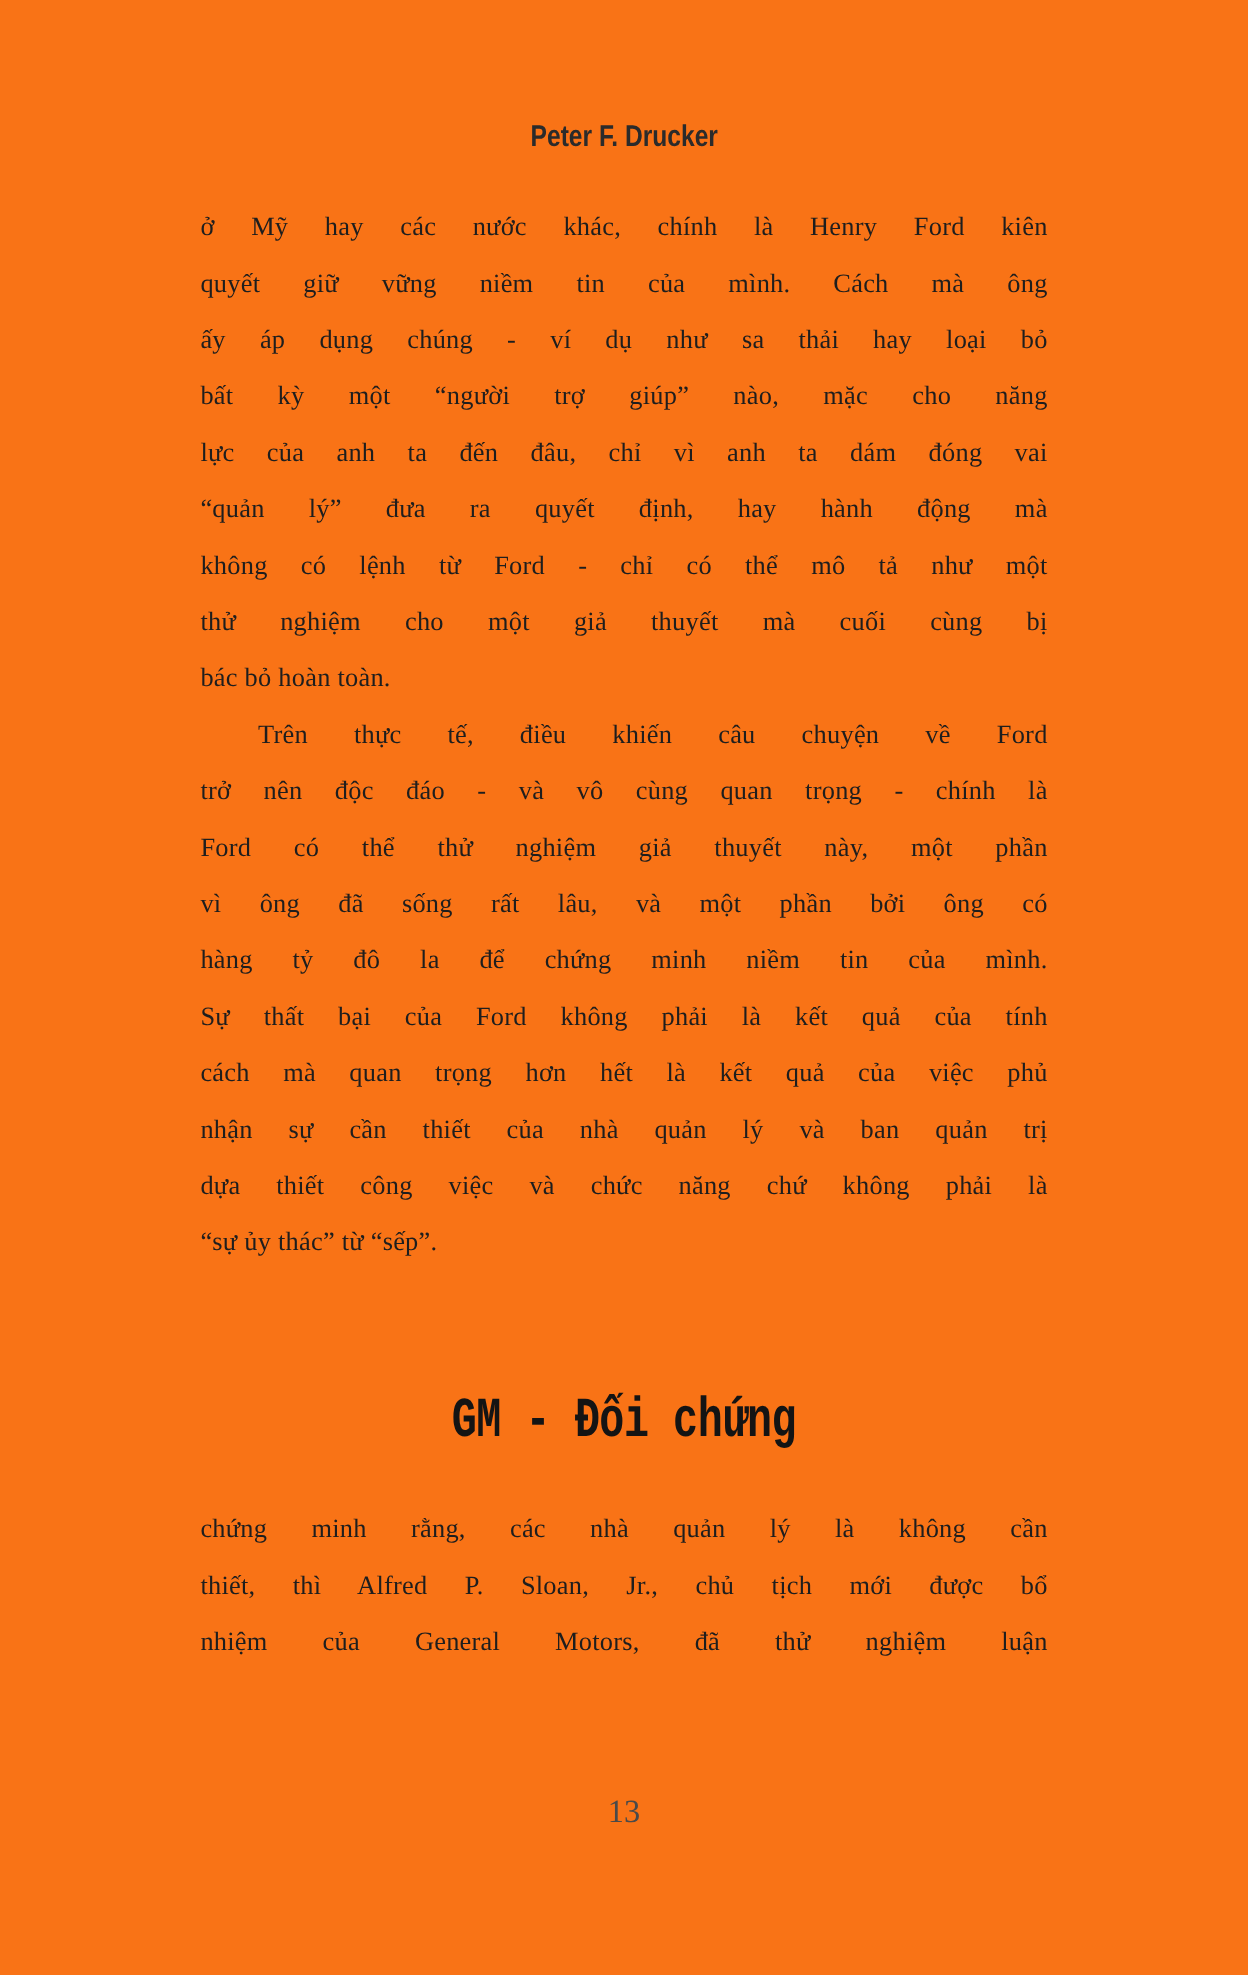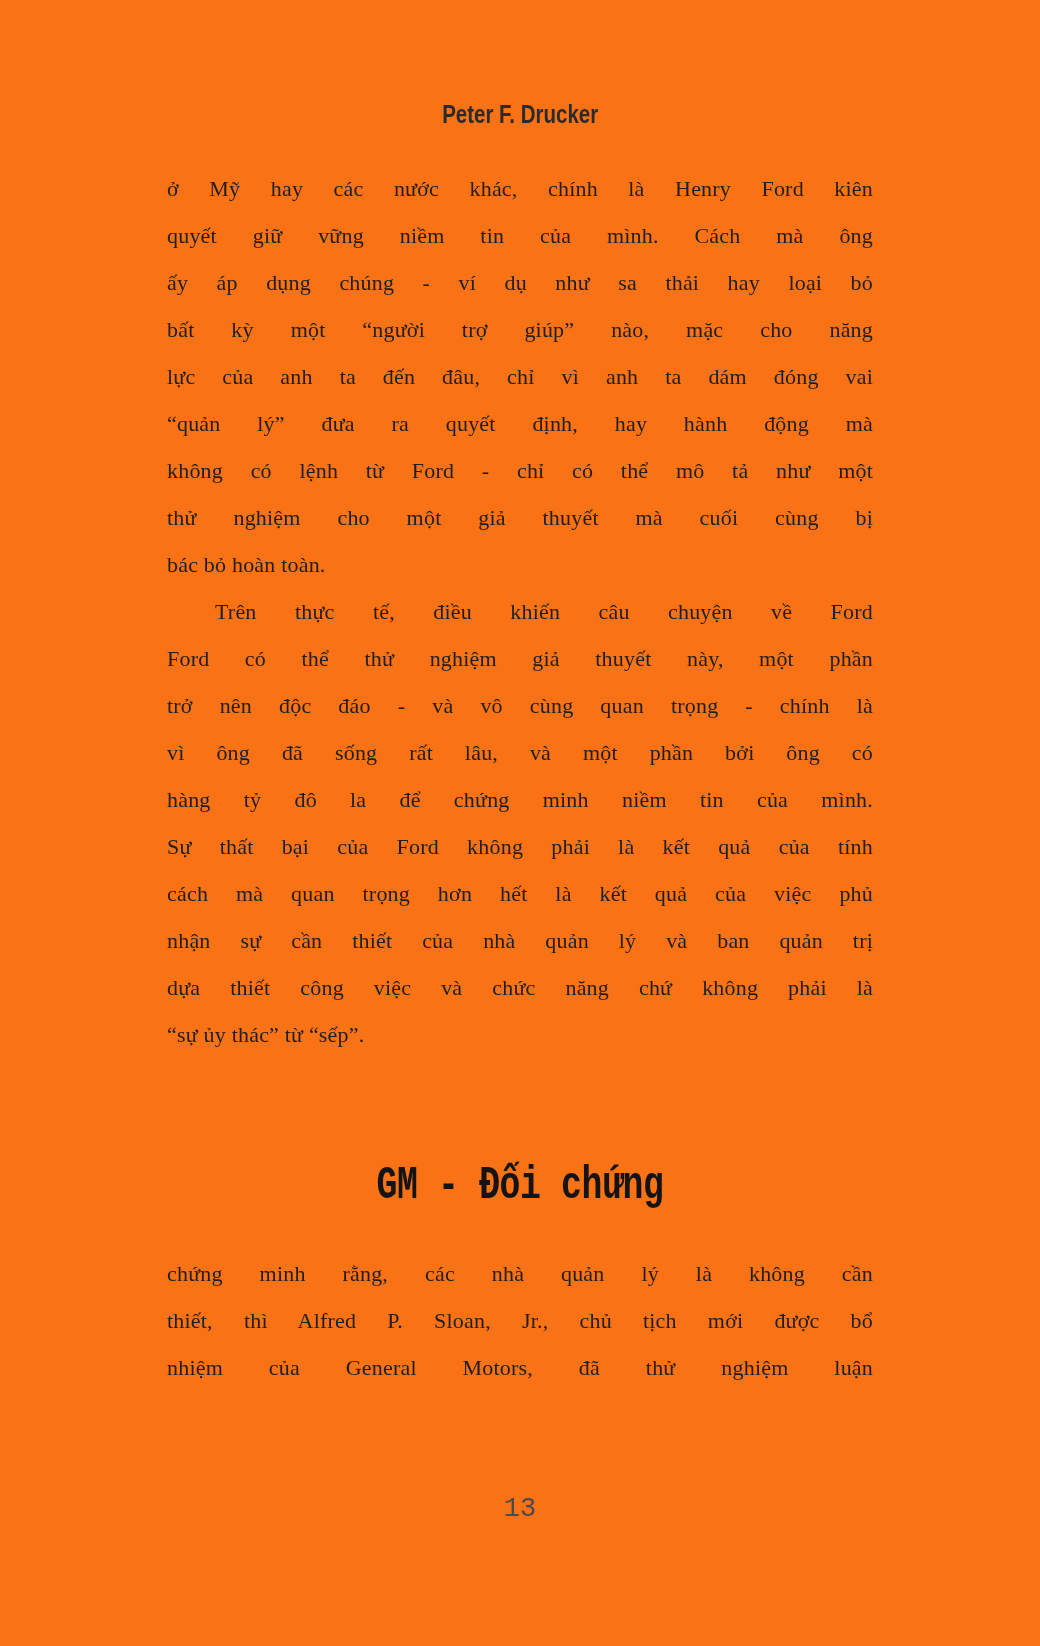--- a/index.html
+++ b/index.html
@@ -54,21 +54,21 @@
   }
   .section-heading .condensed{
     display:inline-block;
     transform:scaleX(0.74);
     transform-origin:center;
     letter-spacing:-0.5px;
   }
   .page-number{
     position:absolute;top:1494px;left:0;width:100%;
     text-align:center;
-    font-family:Liberation Mono, monospace;
+    font-family:Liberation Serif, serif;
     font-size:27px;
     color:#4a4a4a;
   }
 </style>
 </head>
 <body>
 
 <div class="page">
 
   <div class="running-header">
@@ -84,22 +84,22 @@
           <div class="line">ấy áp dụng chúng - ví dụ như sa thải hay loại bỏ</div>
           <div class="line">bất kỳ một “người trợ giúp” nào, mặc cho năng</div>
           <div class="line">lực của anh ta đến đâu, chỉ vì anh ta dám đóng vai</div>
           <div class="line">“quản lý” đưa ra quyết định, hay hành động mà</div>
           <div class="line">không có lệnh từ Ford - chỉ có thể mô tả như một</div>
           <div class="line">thử nghiệm cho một giả thuyết mà cuối cùng bị</div>
           <div class="line endline">bác bỏ hoàn toàn.</div>
         </div>
         <div class="para">
           <div class="line indent">Trên thực tế, điều khiến câu chuyện về Ford</div>
+          <div class="line">trở nên độc đáo - và vô cùng quan trọng - chính là</div>
           <div class="line">Ford có thể thử nghiệm giả thuyết này, một phần</div>
-          <div class="line">trở nên độc đáo - và vô cùng quan trọng - chính là</div>
           <div class="line">vì ông đã sống rất lâu, và một phần bởi ông có</div>
           <div class="line">hàng tỷ đô la để chứng minh niềm tin của mình.</div>
           <div class="line">Sự thất bại của Ford không phải là kết quả của tính</div>
           <div class="line">cách mà quan trọng hơn hết là kết quả của việc phủ</div>
           <div class="line">nhận sự cần thiết của nhà quản lý và ban quản trị</div>
           <div class="line">dựa thiết công việc và chức năng chứ không phải là</div>
           <div class="line endline">“sự ủy thác” từ “sếp”.</div>
         </div>
       </section>
 

